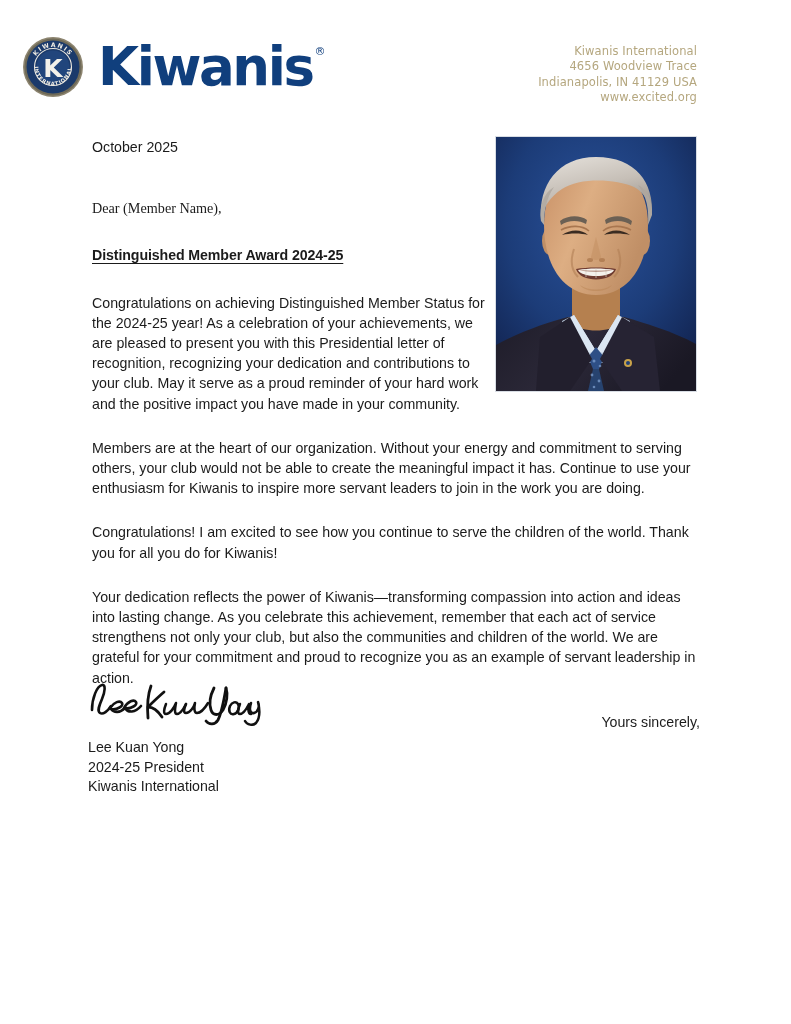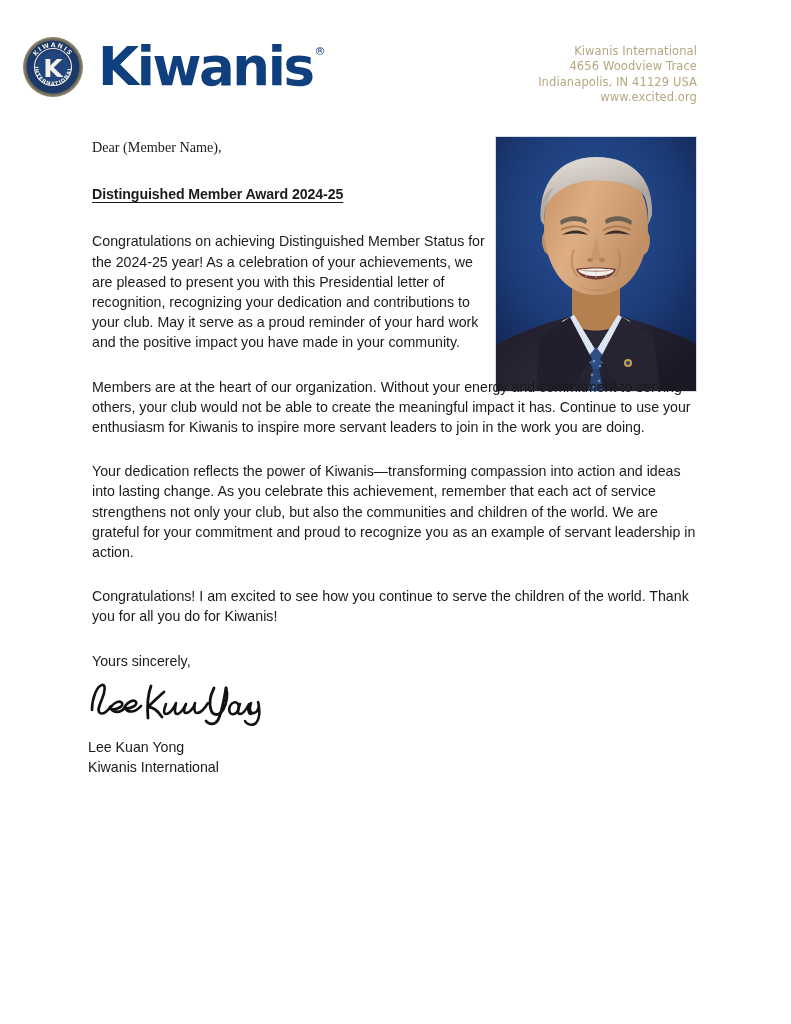--- a/index.html
+++ b/index.html
@@ -111,20 +111,21 @@
     margin: 0 0 24px 0;
   }
 
   
   p.para-narrow {
     width: 398px;
   }
 
   .closing {
     margin: 0 0 0 0;
+    text-align: right;
   }
 
   
   .portrait {
     position: absolute;
     left: 495px;
     top: 136px;
     width: 202px;
     height: 256px;
     border: 1px solid #d8dde4;
@@ -286,29 +287,30 @@
         </g>
         <path d="M 80,132 C 90,136 110,136 120,132 C 110,134 90,134 80,132 Z" fill="#8a4b3a" opacity="0.5"></path>
 
         <path d="M 84,148 C 92,154 108,154 116,148 C 110,156 90,156 84,148 Z" fill="#b5804f" opacity="0.45"></path>
       </g>
     </svg>
   </div>
 
   <div class="letter-body">
 
+    <div class="date-line">October 2025</div>
 
     <div class="salutation">Dear (Member Name),</div>
 
     <div class="subject-line">Distinguished Member Award 2024-25</div>
 
     <p class="para para-narrow">Congratulations on achieving Distinguished Member Status for the 2024-25 year! As a celebration of your achievements, we are pleased to present you with this Presidential letter of recognition, recognizing your dedication and contributions to your club. May it serve as a proud reminder of your hard work and the positive impact you have made in your community.</p>
     <p class="para">Members are at the heart of our organization. Without your energy and commitment to serving others, your club would not be able to create the meaningful impact it has. Continue to use your enthusiasm for Kiwanis to inspire more servant leaders to join in the work you are doing.</p>
+    <p class="para">Congratulations! I am excited to see how you continue to serve the children of the world. Thank you for all you do for Kiwanis!</p>
     <p class="para">Your dedication reflects the power of Kiwanis—transforming compassion into action and ideas into lasting change. As you celebrate this achievement, remember that each act of service strengthens not only your club, but also the communities and children of the world. We are grateful for your commitment and proud to recognize you as an example of servant leadership in action.</p>
-    <p class="para">Congratulations! I am excited to see how you continue to serve the children of the world. Thank you for all you do for Kiwanis!</p>
 
     <div class="closing">Yours sincerely,</div>
   </div>
 
   <div class="signature-area">
 
     <svg class="signature-mark" viewBox="0 0 176 46" aria-hidden="true">
       <g fill="none" stroke="#111111" stroke-linecap="round" stroke-linejoin="round">
 
         <path d="M 4,30 C 4,18 9,6 14,5 C 18,4 17,12 14,19 C 11,26 9,31 12,33 C 15,35 20,31 23,26" stroke-width="2.6"></path>
@@ -326,17 +328,18 @@
 
         <path d="M 142,26 C 140,31 142,35 146,34 C 150,33 152,27 150,24 C 148,21 144,22 142,26 Z" stroke-width="2.5"></path>
         <path d="M 152,24 C 150,29 149,34 152,34 C 156,34 159,28 161,24 C 160,29 160,34 163,34" stroke-width="2.5"></path>
 
         <path d="M 163,23 C 161,29 162,34 166,33 C 170,32 172,26 170,22 C 172,30 172,38 168,43 C 165,46 159,45 157,41" stroke-width="2.5"></path>
       </g>
     </svg>
 
     <div class="signature-lines">
       <div>Lee Kuan Yong</div>
+      <div>2024-25 President</div>
       <div>Kiwanis International</div>
     </div>
   </div>
 
 </div>
 
 </body></html>

